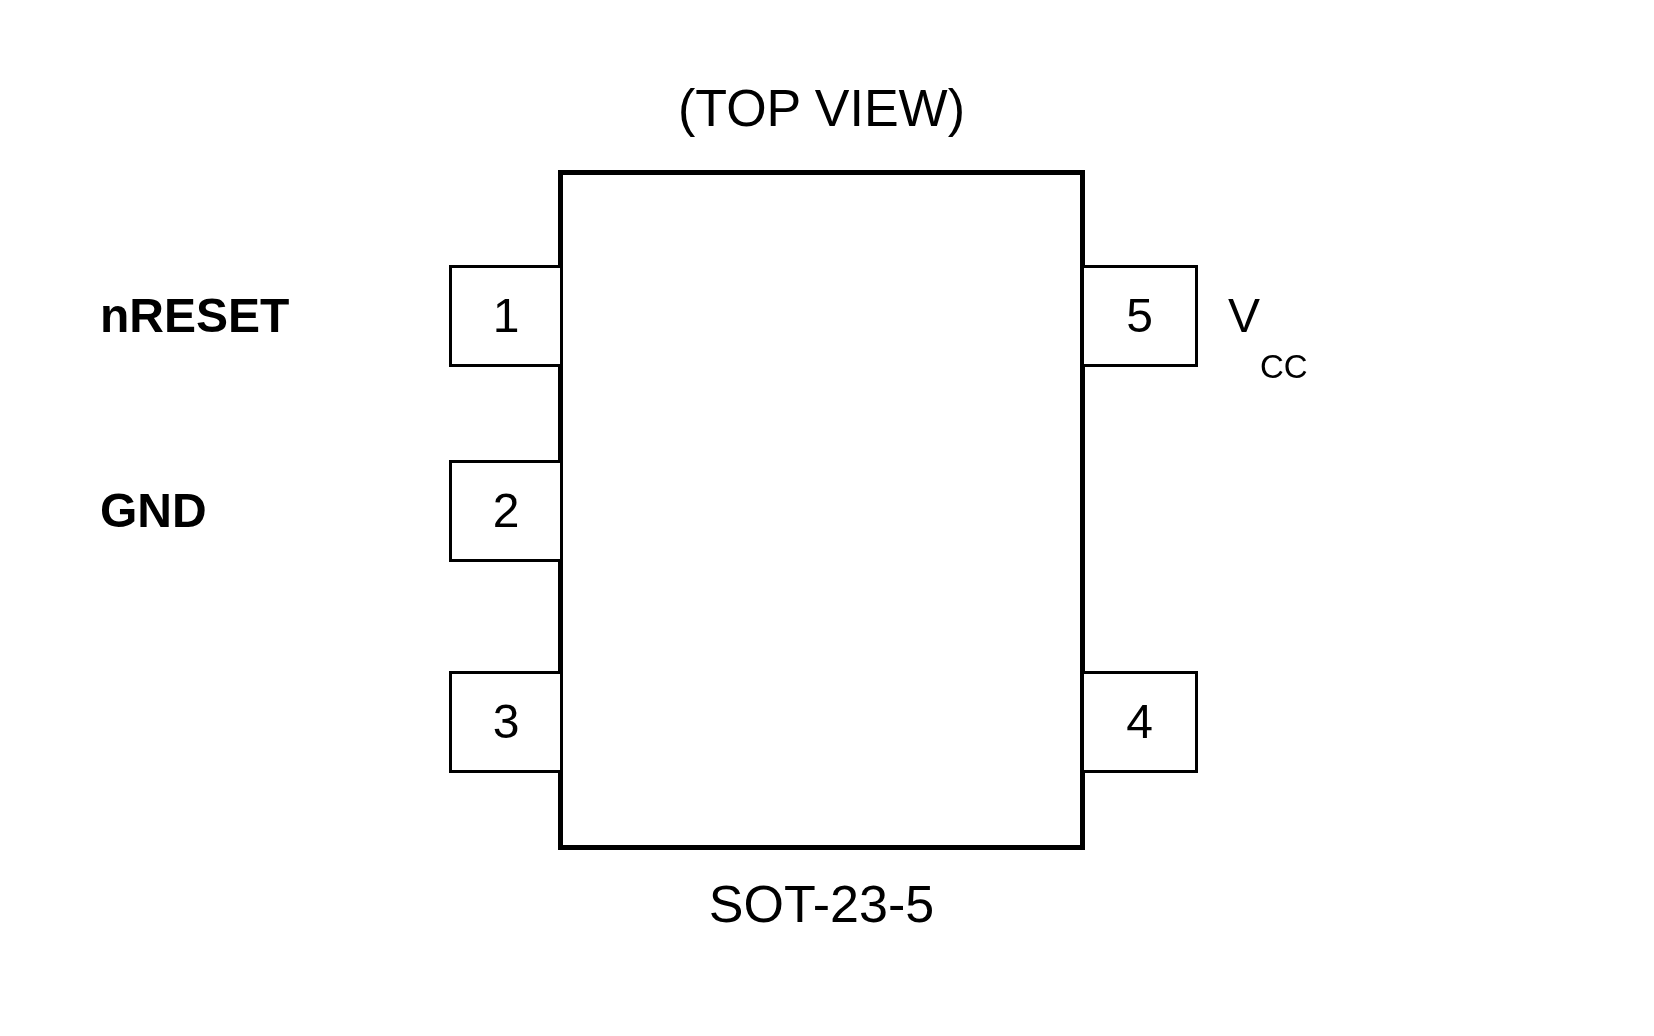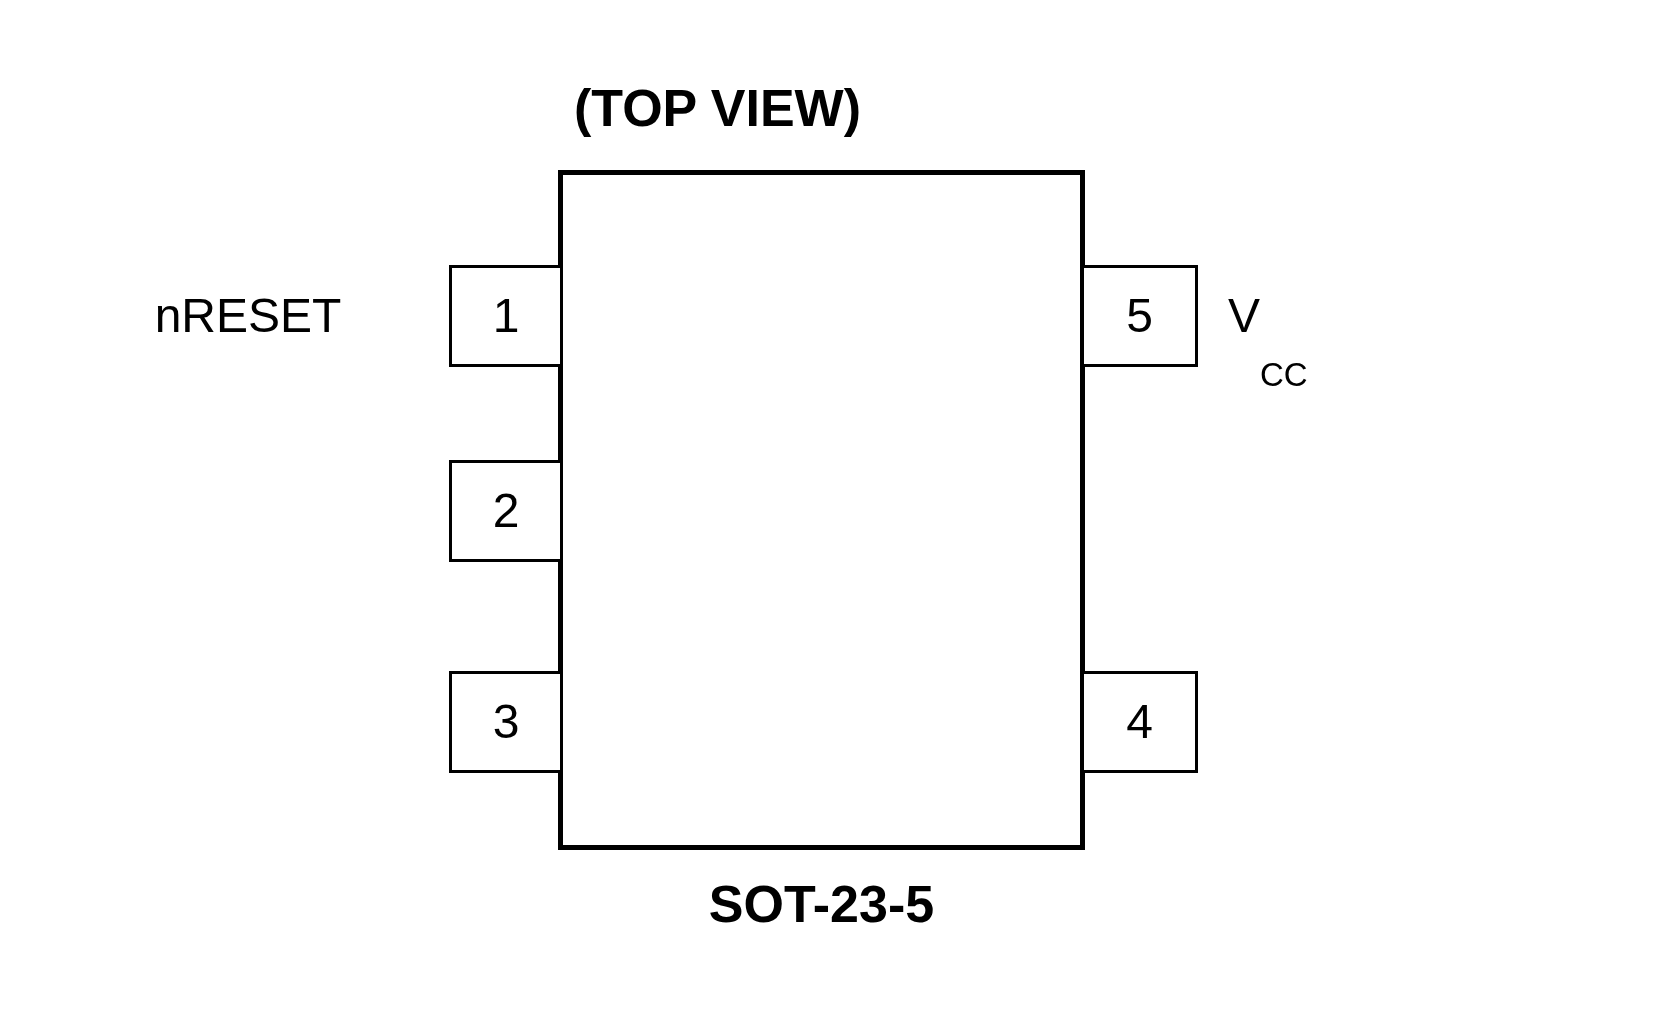--- a/index.html
+++ b/index.html
@@ -11,25 +11,26 @@
     position: relative;
     width: 1654px;
     height: 1036px;
     background: #ffffff;
     font-family: "Liberation Sans", "DejaVu Sans", sans-serif;
     color: #000000;
     overflow: hidden;
   }
   .diagram-title {
     position: absolute;
-    left: 574px;
+    left: 558px;
     top: 76px;
     width: 527px;
+    text-align: center;
     font-size: 52px;
-    font-weight: bold;
+    font-weight: normal;
     line-height: 64px;
     white-space: nowrap;
   }
   .package-body {
     position: absolute;
     left: 558px;
     top: 170px;
     width: 527px;
     height: 680px;
     border: 5px solid #000000;
@@ -54,44 +55,45 @@
   .row-3 { top: 671px; height: 102px; }
   .pin-label {
     position: absolute;
     display: flex;
     align-items: center;
     font-size: 48px;
     line-height: 1;
     white-space: nowrap;
   }
   .pin-label.left {
-    left: 88px;
+    left: 100px;
     width: 320px;
-    justify-content: center;
+    justify-content: flex-start;
+    font-weight: bold;
   }
   .pin-label.right {
     left: 1228px;
     width: 340px;
     justify-content: flex-start;
   }
   .sub {
     font-size: 33px;
     vertical-align: -0.18em;
     align-self: flex-end;
     position: relative;
-    top: 24px;
+    top: 16px;
   }
   .package-name {
     position: absolute;
     left: 558px;
     top: 872px;
     width: 527px;
     text-align: center;
     font-size: 52px;
-    font-weight: bold;
+    font-weight: normal;
     line-height: 64px;
     white-space: nowrap;
   }
 </style>
 </head>
 <body>
 
 <div class="canvas">
 
   <div class="diagram-title">(TOP VIEW)</div>
@@ -99,20 +101,24 @@
   <div class="package-body"></div>
 
   <div class="pin-label left row-1">
     <span>nRESET</span>
       <span class="sub"></span>
   </div>
   <div class="pin-box left row-1">
     <span>1</span>
   </div>
 
+  <div class="pin-label left row-2">
+    <span>GND</span>
+      <span class="sub"></span>
+  </div>
   <div class="pin-box left row-2">
     <span>2</span>
   </div>
 
   <div class="pin-box left row-3">
     <span>3</span>
   </div>
 
   <div class="pin-box right row-1">
     <span>5</span>

